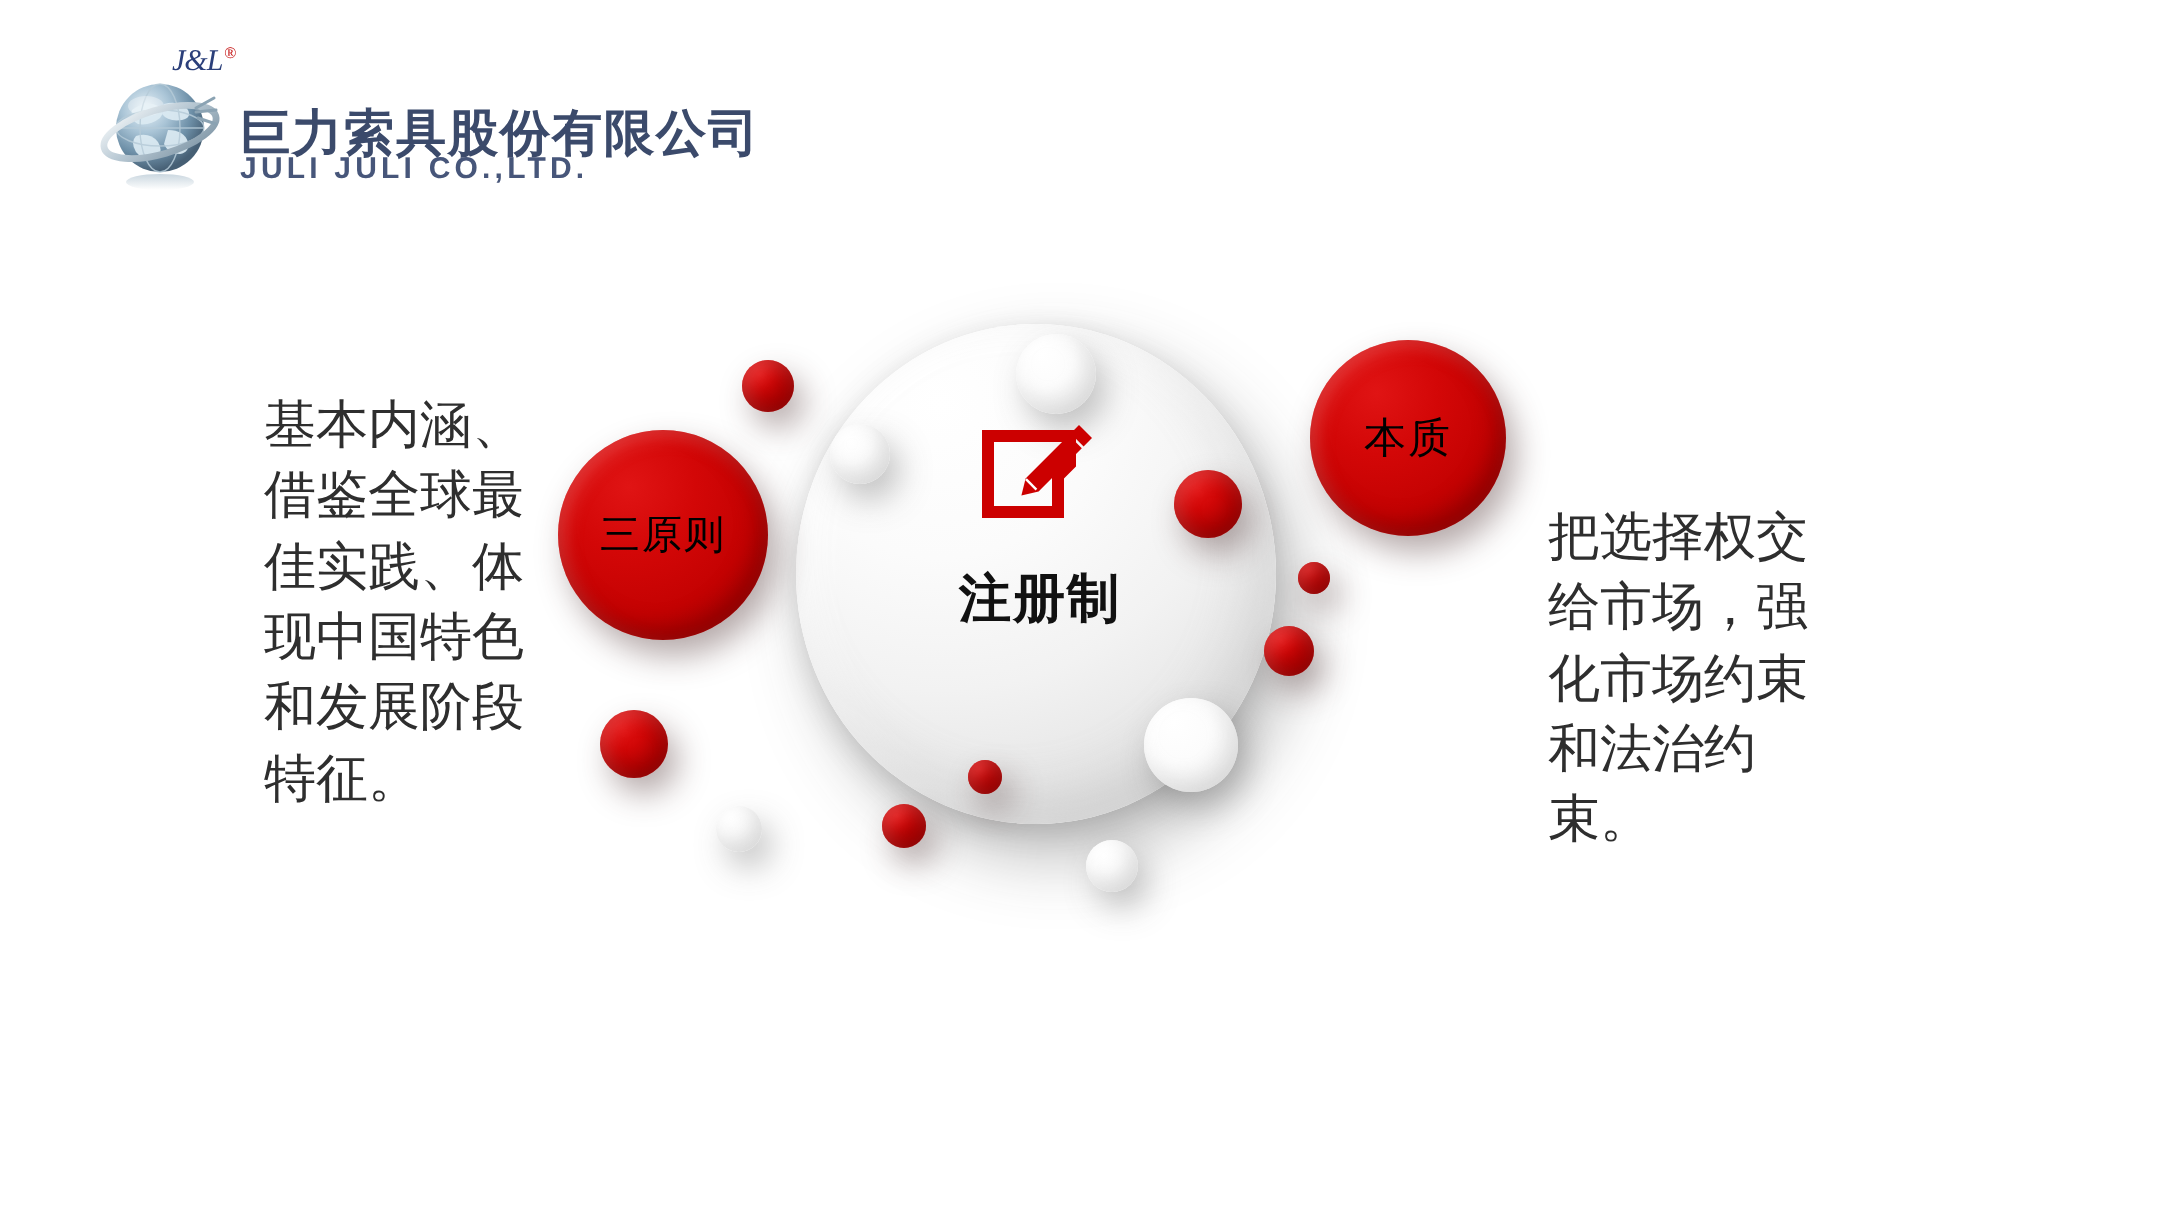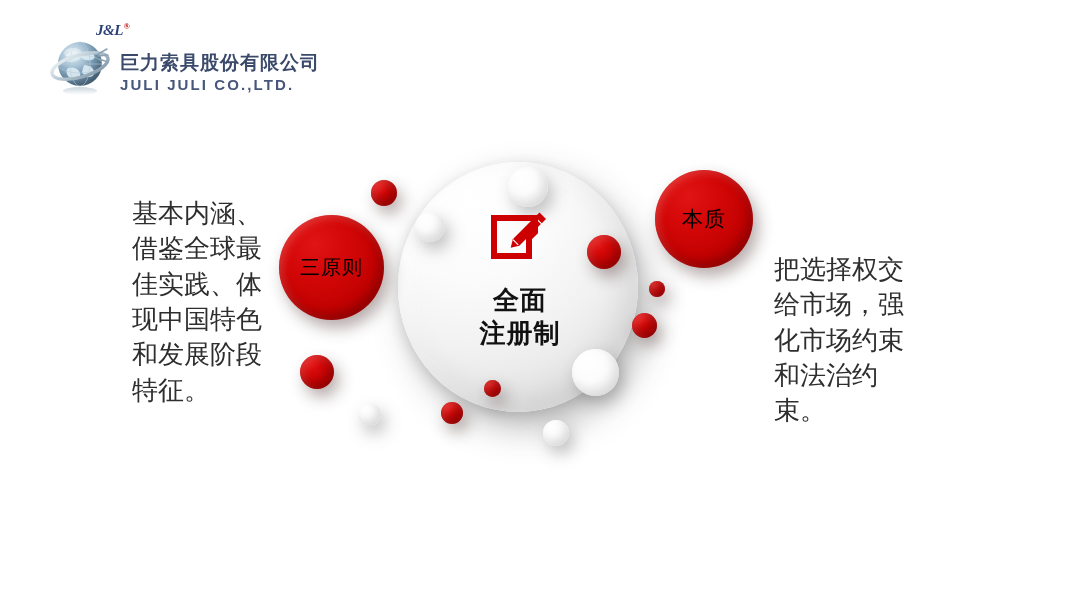--- a/index.html
+++ b/index.html
@@ -26,42 +26,42 @@
   }
   #globe-mark {
     position: absolute;
     left: 0px;
     top: 12px;
     width: 72px;
     height: 66px;
   }
   #jl-mark {
     position: absolute;
-    left: 48px;
+    left: 38px;
     top: 0px;
     font-family: "Liberation Serif", "DejaVu Serif", serif;
-    font-weight: bold;
+    font-weight: normal;
     font-style: italic;
     font-size: 15px;
     color: #2b3f7a;
     letter-spacing: -0.5px;
     white-space: nowrap;
   }
   #jl-reg {
     font-size: 8px;
     font-style: normal;
     color: #c00000;
     vertical-align: super;
     margin-left: 1px;
   }
   #logo-text-cn {
     position: absolute;
     left: 72px;
     top: 28px;
-    font-size: 19px;
+    font-size: 25px;
     font-weight: bold;
     color: #3b4a6b;
     letter-spacing: 1px;
     white-space: nowrap;
     font-family: "DejaVu Sans", "Liberation Sans", sans-serif;
   }
   #logo-text-en {
     position: absolute;
     left: 72px;
     top: 54px;
@@ -266,21 +266,20 @@
   <div id="center-content">
     <svg id="register-icon" viewBox="0 0 62 62" width="62" height="62">
       <path d="M5 10 H46 V24 L40 30 V48 H5 Z" fill="none" stroke="#cc0000" stroke-width="6"></path>
       <g fill="#cc0000">
         <path d="M50.5 4.5 l6.5 6.5 l-4.2 4.2 l-6.5 -6.5 z"></path>
         <path d="M45.4 9.6 l6.5 6.5 l-21.6 21.6 l-8.6 2.1 l2.1 -8.6 z"></path>
       </g>
       <path d="M24.0 31.6 l5.2 5.2" stroke="#ffffff" stroke-width="1.2" fill="none"></path>
     </svg>
     <div id="center-title">
-      <div>全面</div>
       <div>注册制</div>
     </div>
   </div>
 
   <div id="left-text" class="side-text">基本内涵、借鉴全球最佳实践、体现中国特色和发展阶段特征。</div>
   <div id="right-text" class="side-text">把选择权交给市场，强化市场约束和法治约束。</div>
 
 </div>
 
 </body></html>

